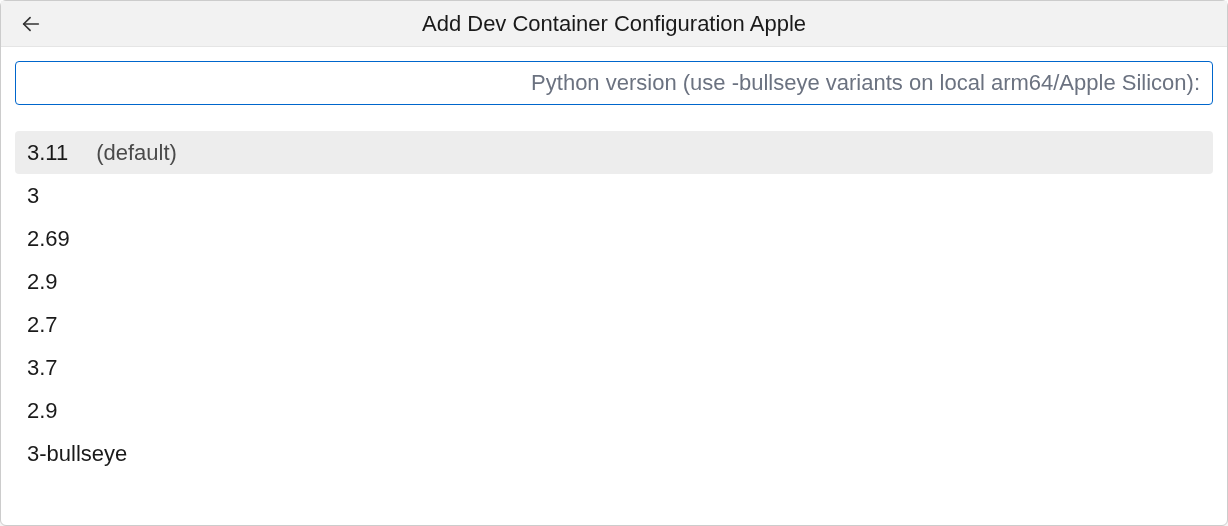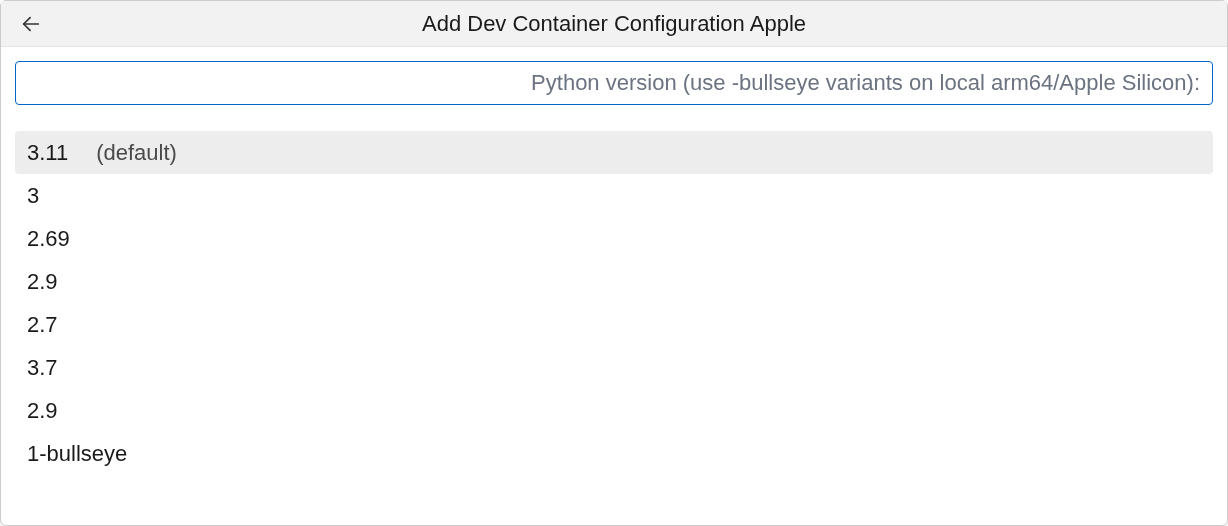--- a/index.html
+++ b/index.html
@@ -136,16 +136,16 @@
       <div class="list-item">
         <span class="item-label">2.7</span>
       </div>
       <div class="list-item">
         <span class="item-label">3.7</span>
       </div>
       <div class="list-item">
         <span class="item-label">2.9</span>
       </div>
       <div class="list-item">
-        <span class="item-label">1-bullseye</span>
+        <span class="item-label">3-bullseye</span>
       </div>
     </div>
 </div>
 
 </body></html>

